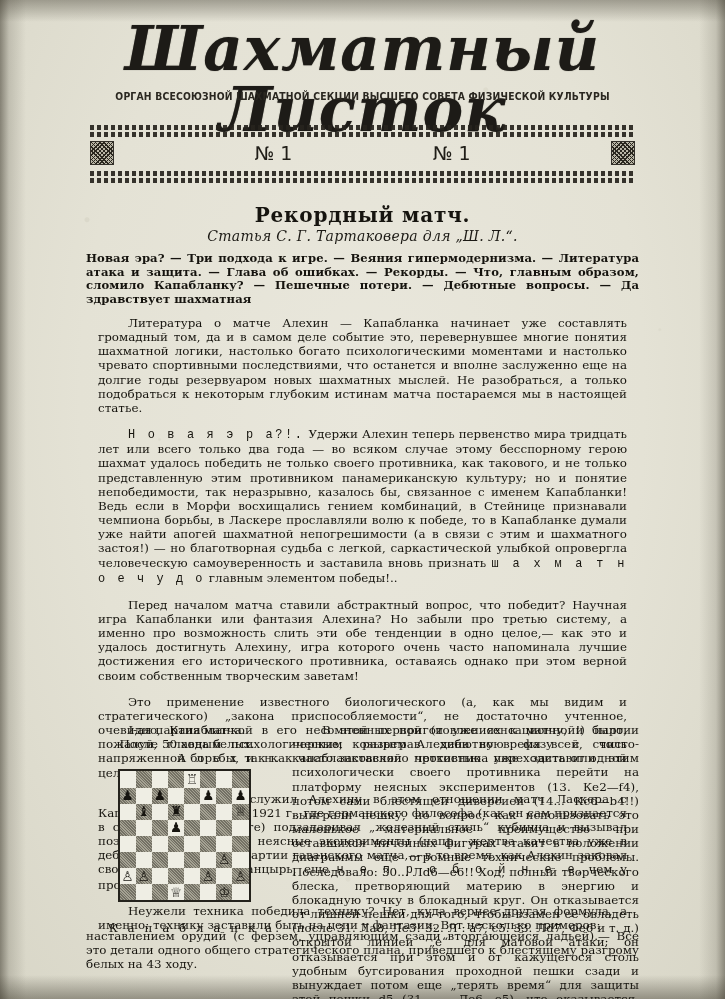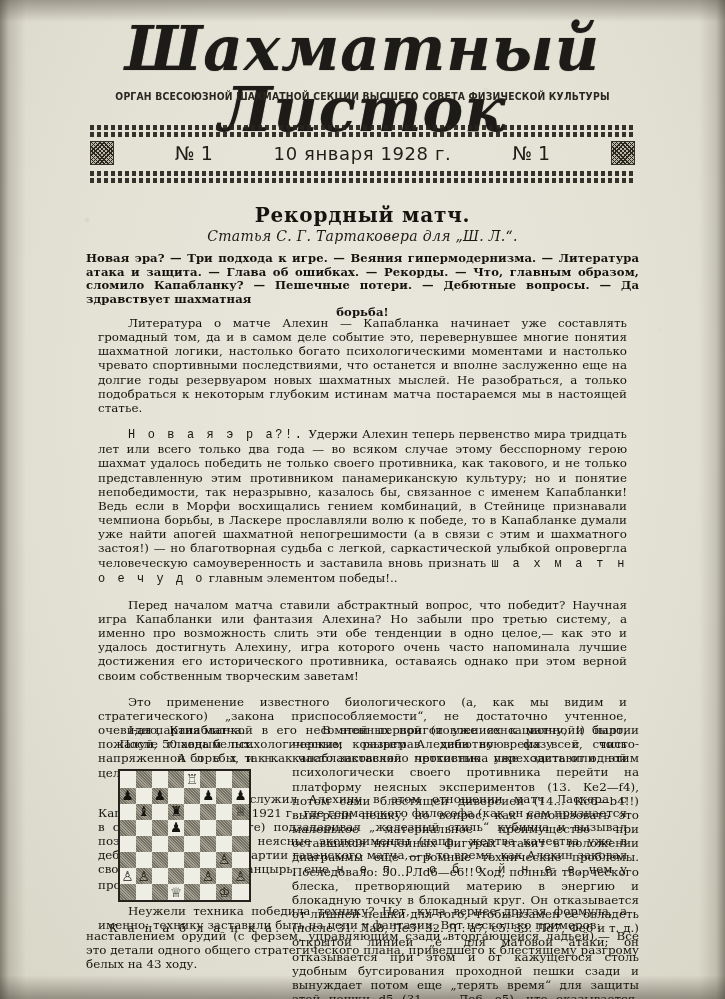--- a/index.html
+++ b/index.html
@@ -165,34 +165,32 @@
 
   <div class="col masthead">Шахматный Листок</div>
   <div class="col subtitle">ОРГАН ВСЕСОЮЗНОЙ ШАХМАТНОЙ СЕКЦИИ ВЫСШЕГО СОВЕТА ФИЗИЧЕСКОЙ КУЛЬТУРЫ</div>
 
   <div class="dotrule" style="top:124px"></div>
   <div class="dotrule" style="top:131px"></div>
 
   <div class="issuebar">
     <span class="orn"></span>
     <span class="num">№ 1</span>
-    <span class="date">10 января 1928 г.</span>
     <span class="num">№ 1</span>
     <span class="orn"></span>
   </div>
 
   <div class="dotrule" style="top:170px"></div>
   <div class="dotrule" style="top:177px"></div>
 
   <div class="col arttitle">Рекордный матч.</div>
   <div class="col byline">Статья С. Г. Тартаковера для „Ш. Л.“.</div>
 
   <div class="col summary">
     <span>Новая эра? — Три подхода к игре. — Веяния гипермодернизма. — Литература атака и защита. — Глава об ошибках. — Рекорды. — Что, главным образом, сломило Капабланку? — Пешечные потери. — Дебютные вопросы. — Да здравствует шахматная</span>
-    <span class="last">борьба!</span>
   </div>
 
   <div class="col body1">
     <p>Литература о матче Алехин — Капабланка начинает уже составлять громадный том, да и в самом деле событие это, перевернувшее многие понятия шахматной логики, настолько богато психологическими моментами и настолько чревато спортивными последствиями, что останется и вполне заслуженно еще на долгие годы резервуаром новых шахматных мыслей. Не разобраться, а только подобраться к некоторым глубоким истинам матча постараемся мы в настоящей статье.</p>
     <p>
       <span class="sp">Н о в а я   э р а?!.</span><span> Удержи Алехин теперь первенство мира тридцать лет или всего только два года — во всяком случае этому бесспорному герою шахмат удалось победить не только своего противника, как такового, и не только представленную этим противником панамериканскую культуру; но и понятие непобедимости, так неразрывно, казалось бы, связанное с именем Капабланки! Ведь если в Морфи восхищались гением комбинаций, в Стейнице признавали чемпиона борьбы, в Ласкере прославляли волю к победе, то в Капабланке думали уже найти апогей шахматной непогрешимости (а в связи с этим и шахматного застоя!) — но благотворная судьба с легкой, саркастической улыбкой опровергла человеческую самоуверенность и заставила вновь признать </span><span class="sp">ш а х м а т н о е   ч у д о</span><span> главным элементом победы!..</span>
     </p>
     <p>Перед началом матча ставили абстрактный вопрос, что победит? Научная игра Капабланки или фантазия Алехина? Но забыли про третью систему, а именно про возможность слить эти обе тенденции в одно целое,— как это и удалось достигнуть Алехину, игра которого очень часто напоминала лучшие достижения его исторического противника, оставаясь однако при этом верной своим собственным творческим заветам!</p>
     <p>Это применение известного биологического (а, как мы видим и стратегического) „закона приспособляемости“, не достаточно учтенное, очевидно, Капабланкой в его несомненных приготовлениях к матчу, и было, пожалуй, главным психологическим козырем Алехина во время всей, столь напряженной борьбы, так как часто заставляло противника переходить от одной цели к другой.</p>
     <p>

